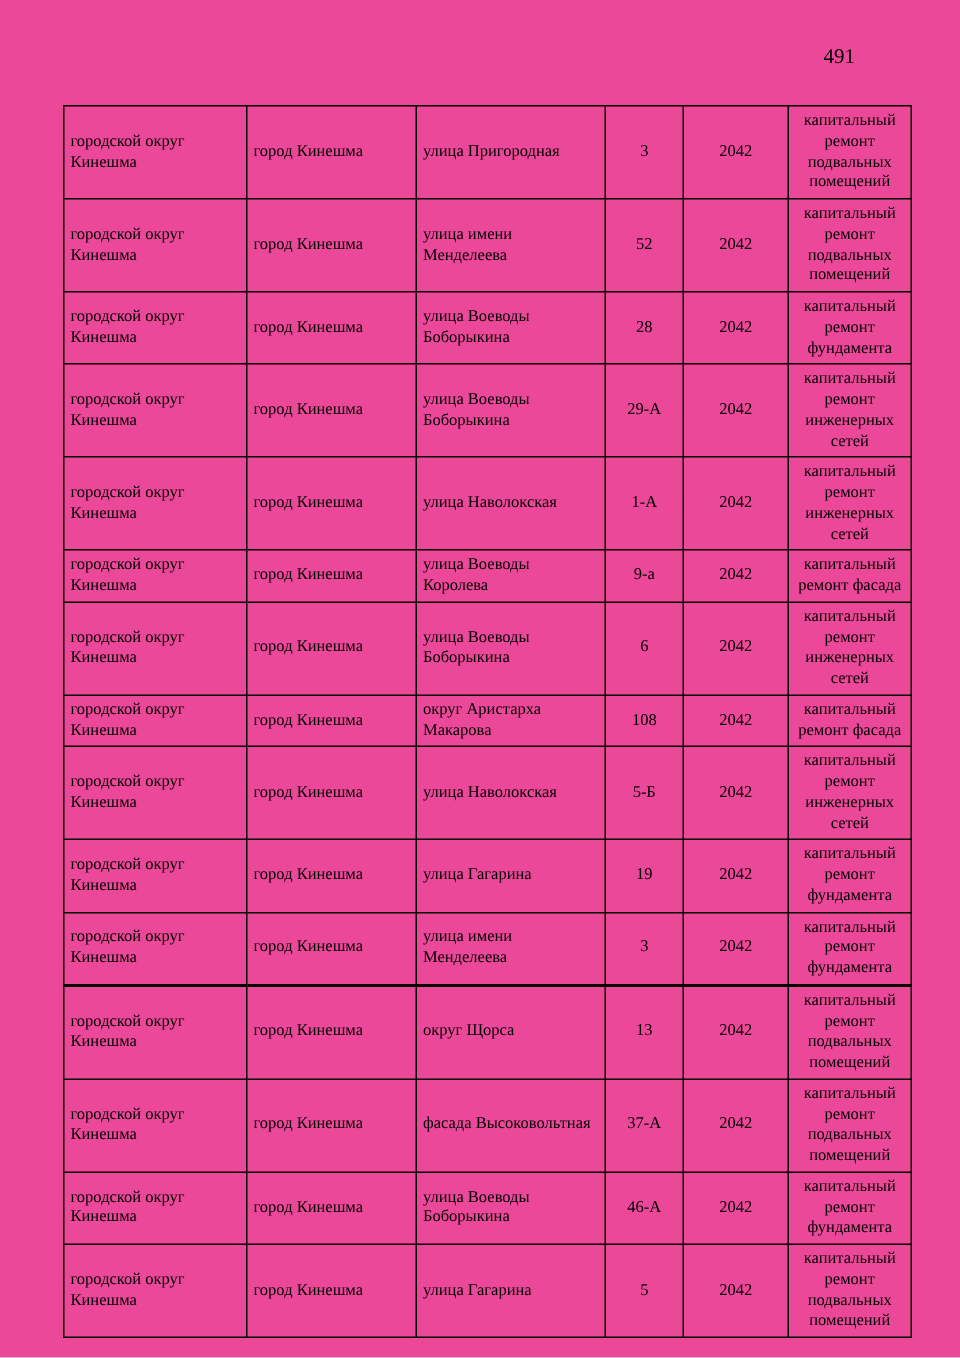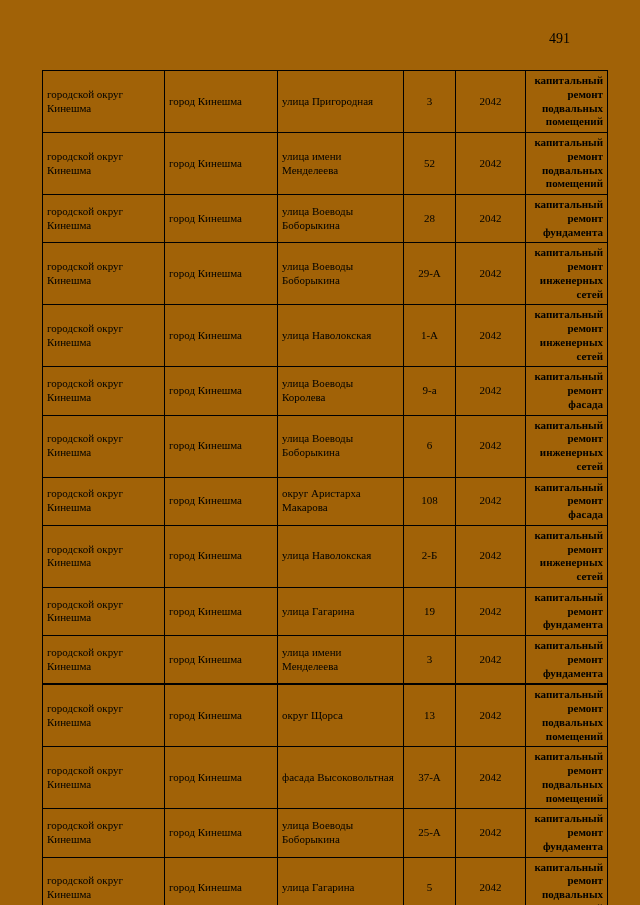--- a/index.html
+++ b/index.html
@@ -4,21 +4,21 @@
 <style>
   html, body {
     margin: 0;
     padding: 0;
     background: #ffffff;
   }
   .page {
     position: relative;
     width: 640px;
     height: 905px;
-    background: #a16207;
+    background: #ec4899;
     font-family: "Liberation Serif", serif;
     color: #000000;
     overflow: hidden;
   }
   .page-number {
     position: absolute;
     top: 31px;
     right: 70px;
     font-size: 14px;
   }
@@ -39,21 +39,21 @@
     word-wrap: break-word;
   }
   col.col-district { width: 122px; }
   col.col-city     { width: 113px; }
   col.col-street   { width: 126px; }
   col.col-house    { width: 52px; }
   col.col-year     { width: 70px; }
   col.col-work     { width: 82px; }
   td.c0, td.c1, td.c2 { text-align: left; }
   td.c3, td.c4 { text-align: center; }
-  td.c5 { text-align: right; padding: 3px 3px; font-weight: bold; }
+  td.c5 { text-align: center; padding: 3px 3px; }
   
   table.doc-table tr:nth-child(12) td { border-top-width: 2px; }
 </style>
 </head>
 <body>
 
 <div class="page">
   <div class="page-number">491</div>
 
   <table class="doc-table">
@@ -127,21 +127,21 @@
           <td class="c1">город Кинешма</td>
           <td class="c2">округ Аристарха Макарова</td>
           <td class="c3">108</td>
           <td class="c4">2042</td>
           <td class="c5">капитальный ремонт фасада</td>
         </tr>
         <tr>
           <td class="c0">городской округ Кинешма</td>
           <td class="c1">город Кинешма</td>
           <td class="c2">улица Наволокская</td>
-          <td class="c3">2-Б</td>
+          <td class="c3">5-Б</td>
           <td class="c4">2042</td>
           <td class="c5">капитальный ремонт инженерных сетей</td>
         </tr>
         <tr>
           <td class="c0">городской округ Кинешма</td>
           <td class="c1">город Кинешма</td>
           <td class="c2">улица Гагарина</td>
           <td class="c3">19</td>
           <td class="c4">2042</td>
           <td class="c5">капитальный ремонт фундамента</td>
@@ -167,21 +167,21 @@
           <td class="c1">город Кинешма</td>
           <td class="c2">фасада Высоковольтная</td>
           <td class="c3">37-А</td>
           <td class="c4">2042</td>
           <td class="c5">капитальный ремонт подвальных помещений</td>
         </tr>
         <tr>
           <td class="c0">городской округ Кинешма</td>
           <td class="c1">город Кинешма</td>
           <td class="c2">улица Воеводы Боборыкина</td>
-          <td class="c3">25-А</td>
+          <td class="c3">46-А</td>
           <td class="c4">2042</td>
           <td class="c5">капитальный ремонт фундамента</td>
         </tr>
         <tr>
           <td class="c0">городской округ Кинешма</td>
           <td class="c1">город Кинешма</td>
           <td class="c2">улица Гагарина</td>
           <td class="c3">5</td>
           <td class="c4">2042</td>
           <td class="c5">капитальный ремонт подвальных помещений</td>

